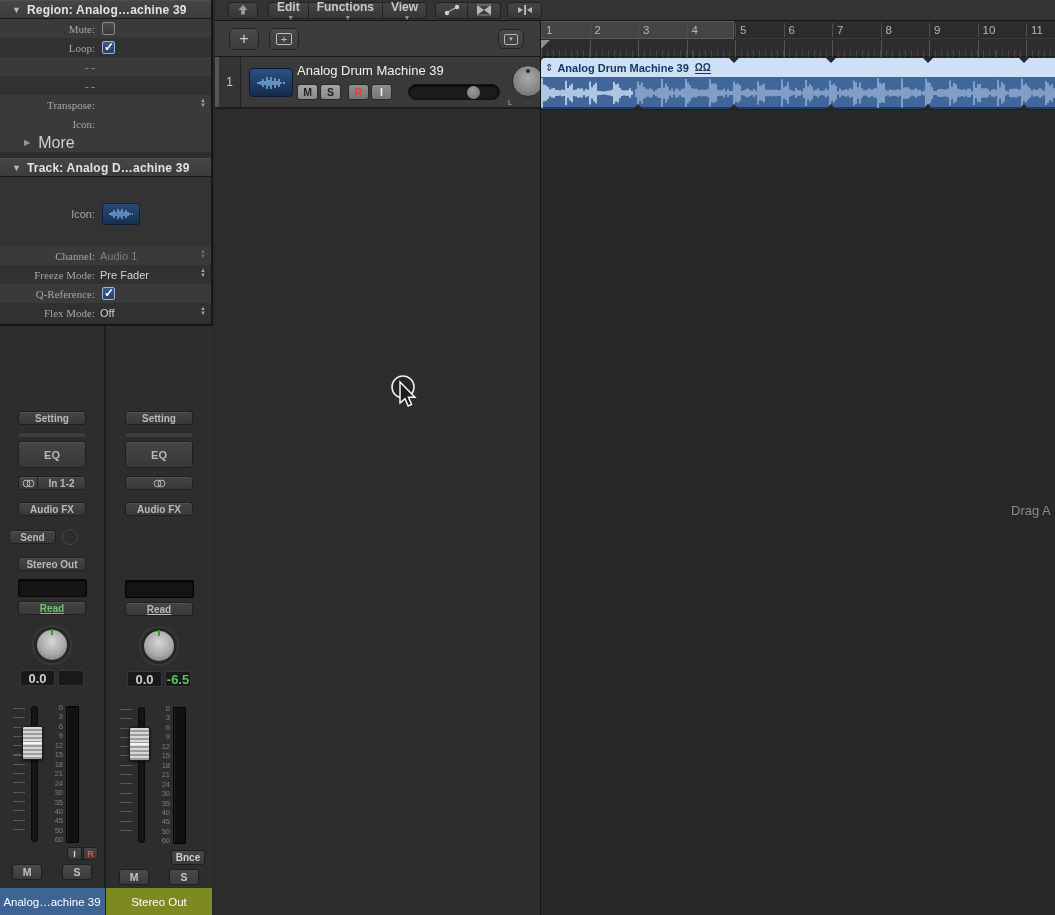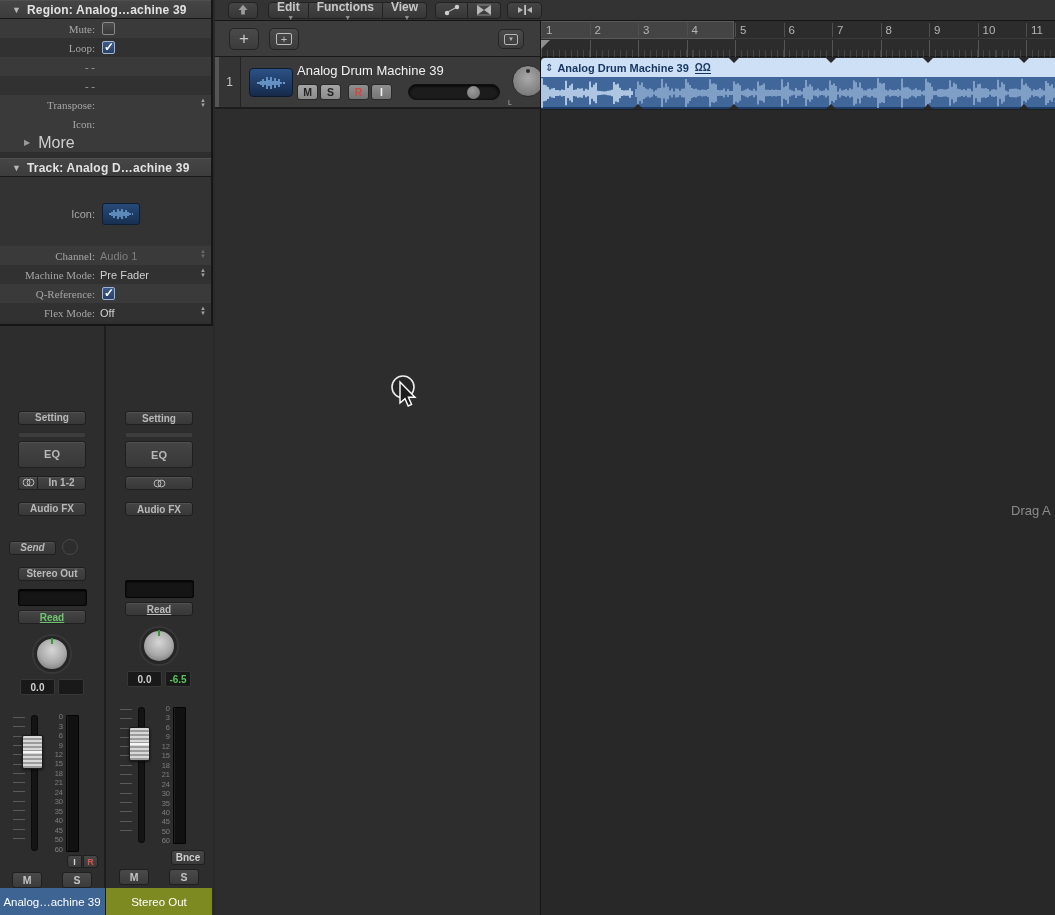--- a/index.html
+++ b/index.html
@@ -50,37 +50,37 @@
           background:linear-gradient(#454545,#383838); box-shadow:inset 0 1px rgba(255,255,255,.07);
           color:#b9b9b9; font-size:10px; font-weight:bold; font-family:"Liberation Sans",sans-serif;
           display:flex; align-items:center; justify-content:center; }
   .insert-bar { width:68px; height:6px; margin-top:7px; background:#3d3d3d; border:1px solid #2b2b2b; border-radius:1px; }
   .eqbtn { height:27px; margin-top:3px; font-size:11px; }
   .iorow { margin-top:8px; display:flex; width:68px; }
   .iorow .iocell { width:19px; border-radius:3px 0 0 3px; border-right:none; }
   .iorow .ioname { width:49px; border-radius:0 3px 3px 0; }
   .iosingle { margin-top:8px; }
   .fxbtn { margin-top:12px; }
-  .sendrow { margin-top:23px; width:88px; display:flex; align-items:flex-end;font-style:italic; }
+  .sendrow { margin-top:13px; width:88px; display:flex; align-items:center; }
   .sendrow .sbtn { width:47px; margin-left:1px; }
   .send-knob { width:16px; height:16px; border:1px solid #474747; border-radius:50%; margin-left:6px; }
   .outbtn { margin-top:12px; }
   .strip-spacer { height:56px; }
   .display { width:69px; height:18px; margin-top:8px; background:#151515; border:1px solid #060606;
              border-radius:2px; box-shadow:inset 0 1px 2px #000; }
   .readbtn { margin-top:4px;text-decoration:underline; }
   .readbtn.green { color:#6fc56f; }
   .panknob { width:36px; height:36px; margin-top:12px; border-radius:50%;
              background:radial-gradient(circle at 50% 38%, #d6d6d6, #a8a8a8 55%, #6f6f6f 95%);
              border:3px solid #262626; box-shadow:0 0 0 2px #383838; position:relative; }
   .panknob::after { content:""; position:absolute; left:50%; top:-1px; width:2px; height:6px;
                     margin-left:-1px; background:#2f9e2f; }
   .valrow { margin-top:7px; display:flex; gap:3px; }
   .valbox { height:16px; background:#191919; border:1px solid #373737; border-radius:2px;
-            color:#cfcfcf; font-size:10px; font-weight:bold; display:flex; align-items:center; justify-content:center; }
+            color:#cfcfcf; font-size:13px; font-weight:bold; display:flex; align-items:center; justify-content:center; }
   .valbox.pan { width:35px; }
   .valbox.vol { width:26px; }
   .valbox.greentxt { color:#5cc45c; }
   .faderzone { position:relative; width:106px; height:141px; margin-top:18px; }
   .ticks { position:absolute; left:14px; top:4px; width:12px; height:130px;
            background:repeating-linear-gradient(180deg,#5a5a5a 0 1px,transparent 1px 9.3px); }
   .ftrack { position:absolute; left:32px; top:2px; width:7px; height:136px; background:#141414;
             border:1px solid #0a0a0a; border-radius:3px; }
   .fcap { position:absolute; left:23px; top:22px; width:21px; height:34px; border:1px solid #1b1b1b; border-radius:2px;
           background:repeating-linear-gradient(180deg,#d8d8d8 0 2px,#9c9c9c 2px 4px);
@@ -275,21 +275,21 @@
 
   <div class="irow alt0">
     <span class="lab">Channel:</span>
     <span class="val dim">Audio 1</span>
     <span class="stepper dim">
           <span>▲</span>
           <span>▼</span>
         </span>
   </div>
   <div class="irow alt1">
-    <span class="lab">Machine Mode:</span>
+    <span class="lab">Freeze Mode:</span>
     <span class="val">Pre Fader</span>
     <span class="stepper">
           <span>▲</span>
           <span>▼</span>
         </span>
   </div>
   <div class="irow alt0">
     <span class="lab">Q-Reference:</span>
     <span class="cbx on"></span>
   </div>

